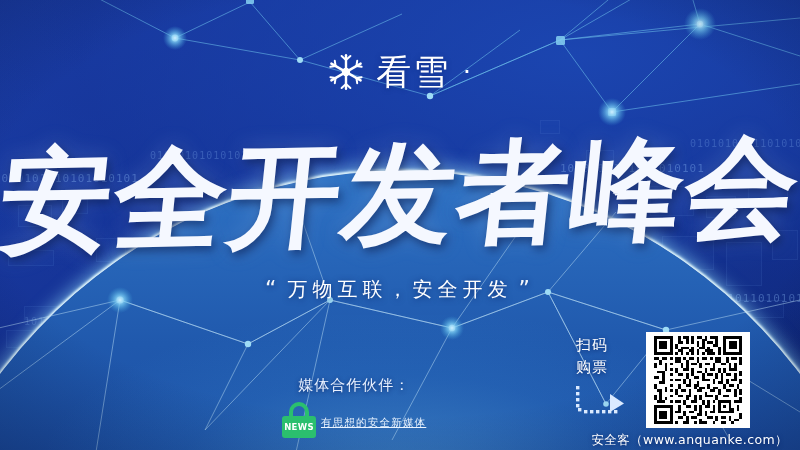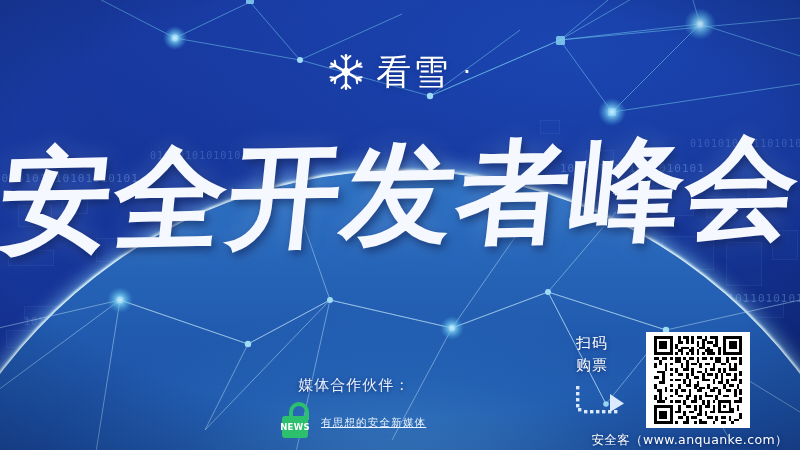--- a/index.html
+++ b/index.html
@@ -106,21 +106,21 @@
     text-shadow:0 1px 4px rgba(8,30,95,.8);
   }
   .aqk{display:flex;align-items:center;gap:5px;}
   .lock{position:relative;width:34px;height:36px;}
   .lock-shackle{
     position:absolute;left:7px;top:0;width:20px;height:18px;
     border:4px solid #2bbf6e;border-bottom:none;
     border-radius:10px 10px 0 0;
   }
   .lock-body{
-    position:absolute;left:0;bottom:0;width:26px;height:22px;
+    position:absolute;left:0;bottom:0;width:34px;height:22px;
     background:#2bbf6e;border-radius:3px;
     display:flex;align-items:center;justify-content:center;
   }
   .lock-news{
     font-family:"DejaVu Sans","Liberation Sans",sans-serif;
     font-size:8.5px;font-weight:bold;color:#ffffff;letter-spacing:.3px;
   }
   .aqk-text{display:flex;flex-direction:column;line-height:1;}
   .aqk-name{
     font-family:"DejaVu Sans","Liberation Sans",sans-serif;
@@ -128,21 +128,21 @@
   }
   .aqk-slogan{
     font-family:"DejaVu Sans","Liberation Sans",sans-serif;
     font-size:10.5px;color:#eaf4ff;letter-spacing:1.2px;margin-top:4px;text-decoration:underline;
   }
 
   
   .qr-area{position:absolute;right:8px;top:332px;width:220px;height:112px;}
   .scan-text{
     position:absolute;left:4px;top:2px;
-    font-family:Liberation Mono, monospace;
+    font-family:Liberation Sans, sans-serif;
     font-size:15px;color:#ffffff;line-height:1.45;letter-spacing:1px;
     text-shadow:0 1px 4px rgba(8,30,95,.8);
   }
   .arrow{position:absolute;left:2px;top:54px;width:52px;height:30px;}
   .qr-box{
     position:absolute;right:42px;top:0;
     width:104px;height:96px;background:#ffffff;padding:4px;
   }
   .qr-canvas{width:100%;height:100%;display:block;}
   .site{
@@ -285,20 +285,23 @@
           </g>
           <circle cx="50" cy="50" r="8" stroke-width="5"></circle>
         </g>
       </svg>
       <span class="brand-cn">看雪</span>
       <span class="brand-dot">·</span>
     </div>
 
     <div class="title">安全开发者峰会</div>
 
+    <div class="subtitle">
+      <span class="q">“</span><span>万物互联，安全开发</span><span class="q">”</span>
+    </div>
 
     <div class="partner">
       <span class="partner-label">媒体合作伙伴：</span>
       <div class="aqk">
         <div class="lock">
           <div class="lock-shackle"></div>
           <div class="lock-body">
             <span class="lock-news">NEWS</span>
           </div>
         </div>

